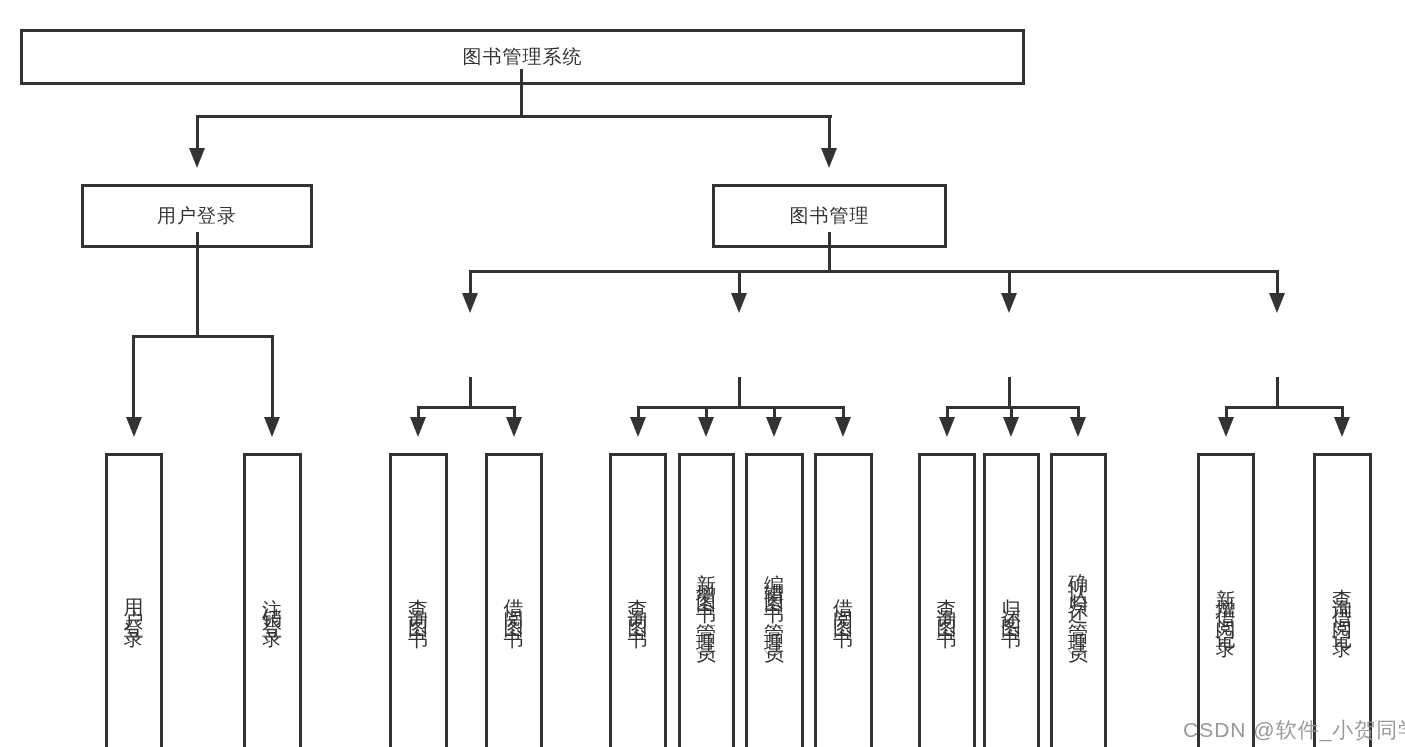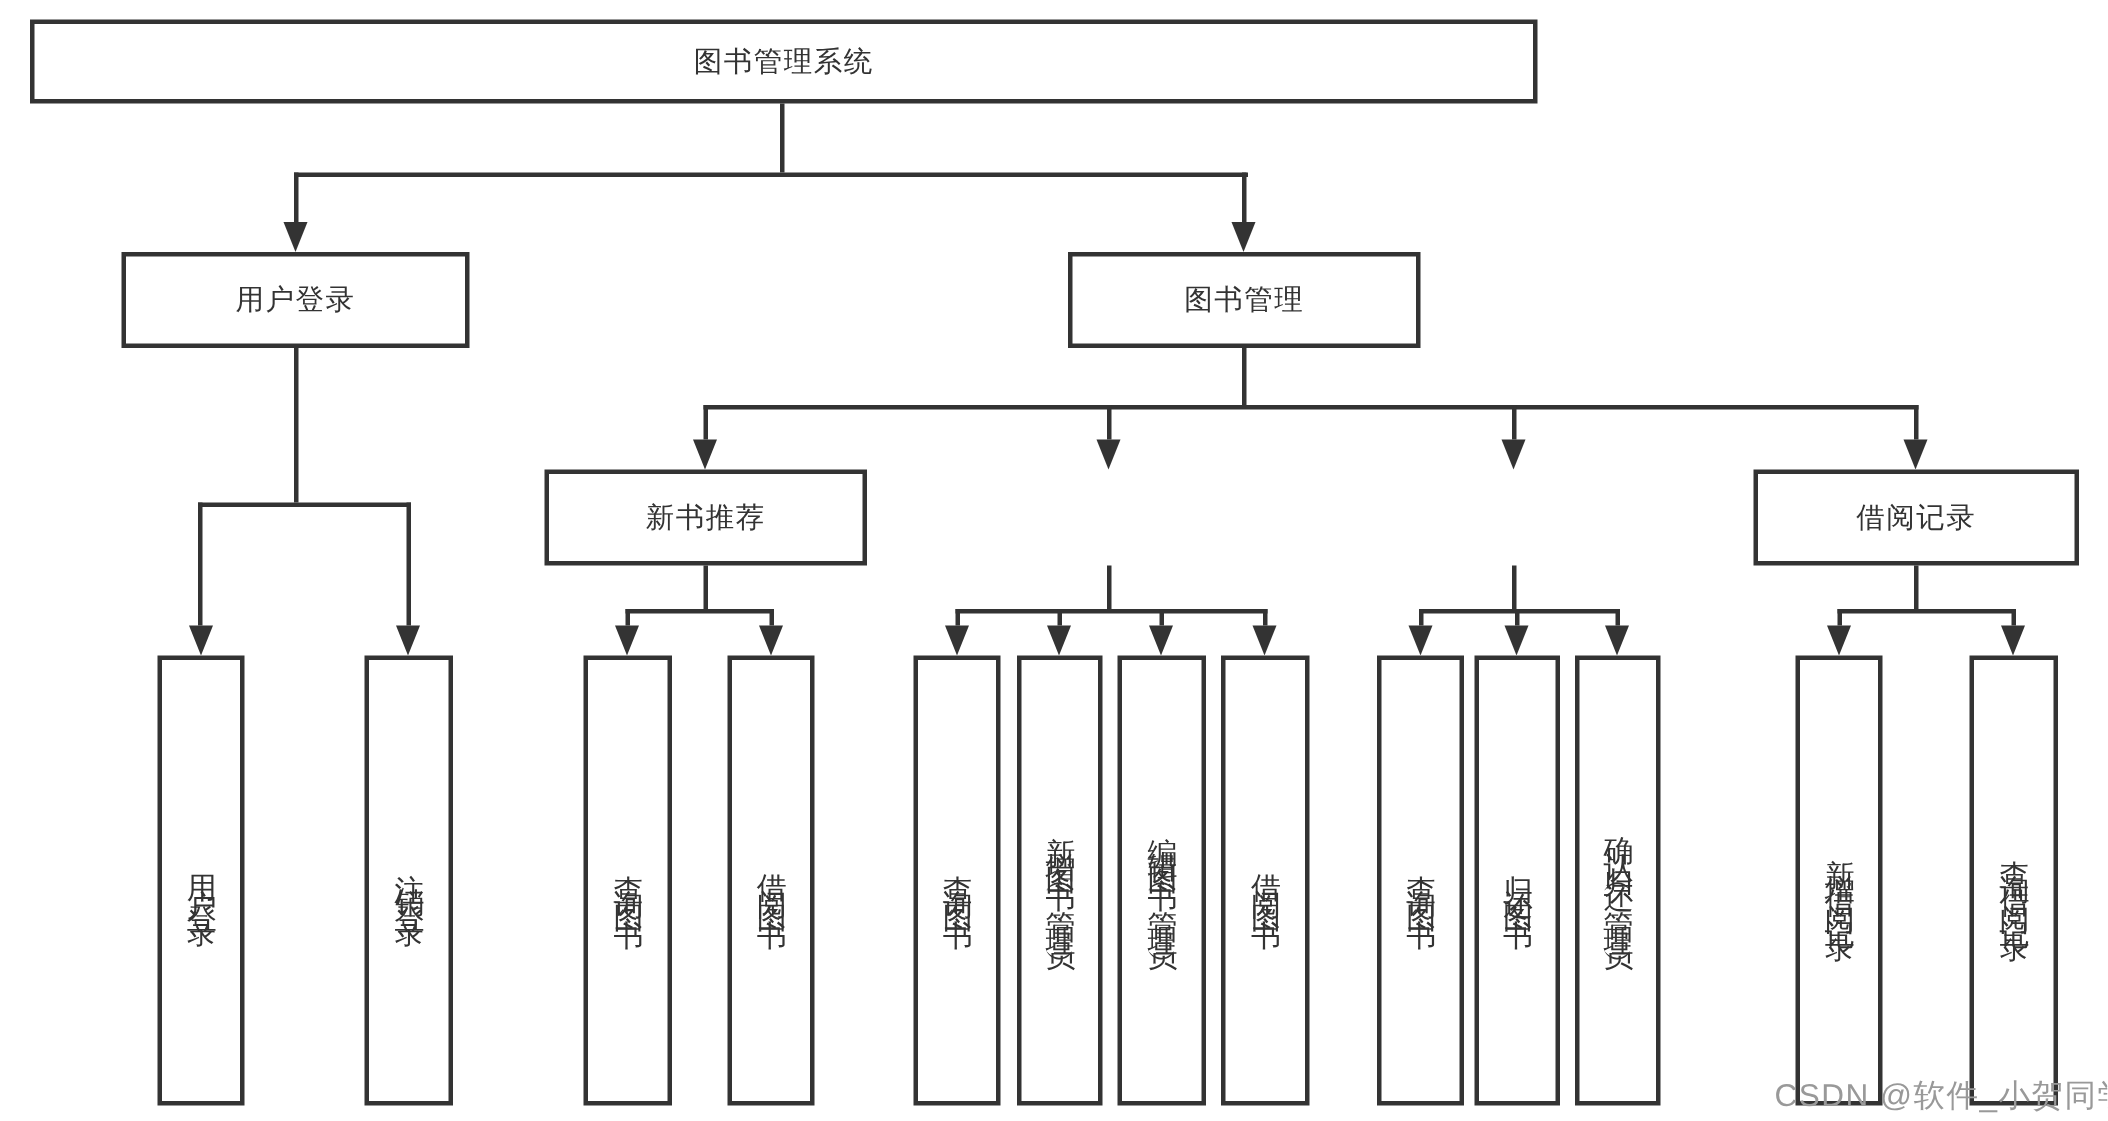--- a/index.html
+++ b/index.html
@@ -19,20 +19,21 @@
   }
   .box{
     position:absolute;
     box-sizing:border-box;
     border:3px solid var(--line);
     background:var(--bg);
     display:flex;
     align-items:center;
     justify-content:center;
     text-align:right;
+    margin-top:16px;
   }
   .h-box{font-size:19px;letter-spacing:1px;}
   .v-box{
     font-size:20px;
     writing-mode:vertical-rl;
     text-orientation:mixed;
     letter-spacing:10px;
     line-height:1;
   }
   .hline,.vline{position:absolute;background:var(--line);}
@@ -83,22 +84,20 @@
   <div class="hline" style="left:469px;top:270px;width:810px;"></div>
   <div class="vline" style="left:469px;top:270px;height:23px;"></div>
   <div class="vline" style="left:738px;top:270px;height:23px;"></div>
   <div class="vline" style="left:1008px;top:270px;height:23px;"></div>
   <div class="vline" style="left:1276px;top:270px;height:23px;"></div>
   <div class="arrow" style="left:462px;top:293px;"></div>
   <div class="arrow" style="left:731px;top:293px;"></div>
   <div class="arrow" style="left:1001px;top:293px;"></div>
   <div class="arrow" style="left:1269px;top:293px;"></div>
 
-  <div class="box h-box" style="left:363px;top:313px;width:215px;height:64px;">新书推荐</div>
-  <div class="box h-box" style="left:1169px;top:313px;width:217px;height:64px;">借阅记录</div>
 
   <div class="vline" style="left:469px;top:377px;height:29px;"></div>
   <div class="hline" style="left:417px;top:406px;width:99px;"></div>
   <div class="vline" style="left:417px;top:406px;height:11px;"></div>
   <div class="vline" style="left:513px;top:406px;height:11px;"></div>
   <div class="arrow" style="left:410px;top:417px;"></div>
   <div class="arrow" style="left:506px;top:417px;"></div>
 
   <div class="vline" style="left:738px;top:377px;height:29px;"></div>
   <div class="hline" style="left:637px;top:406px;width:208px;"></div>

